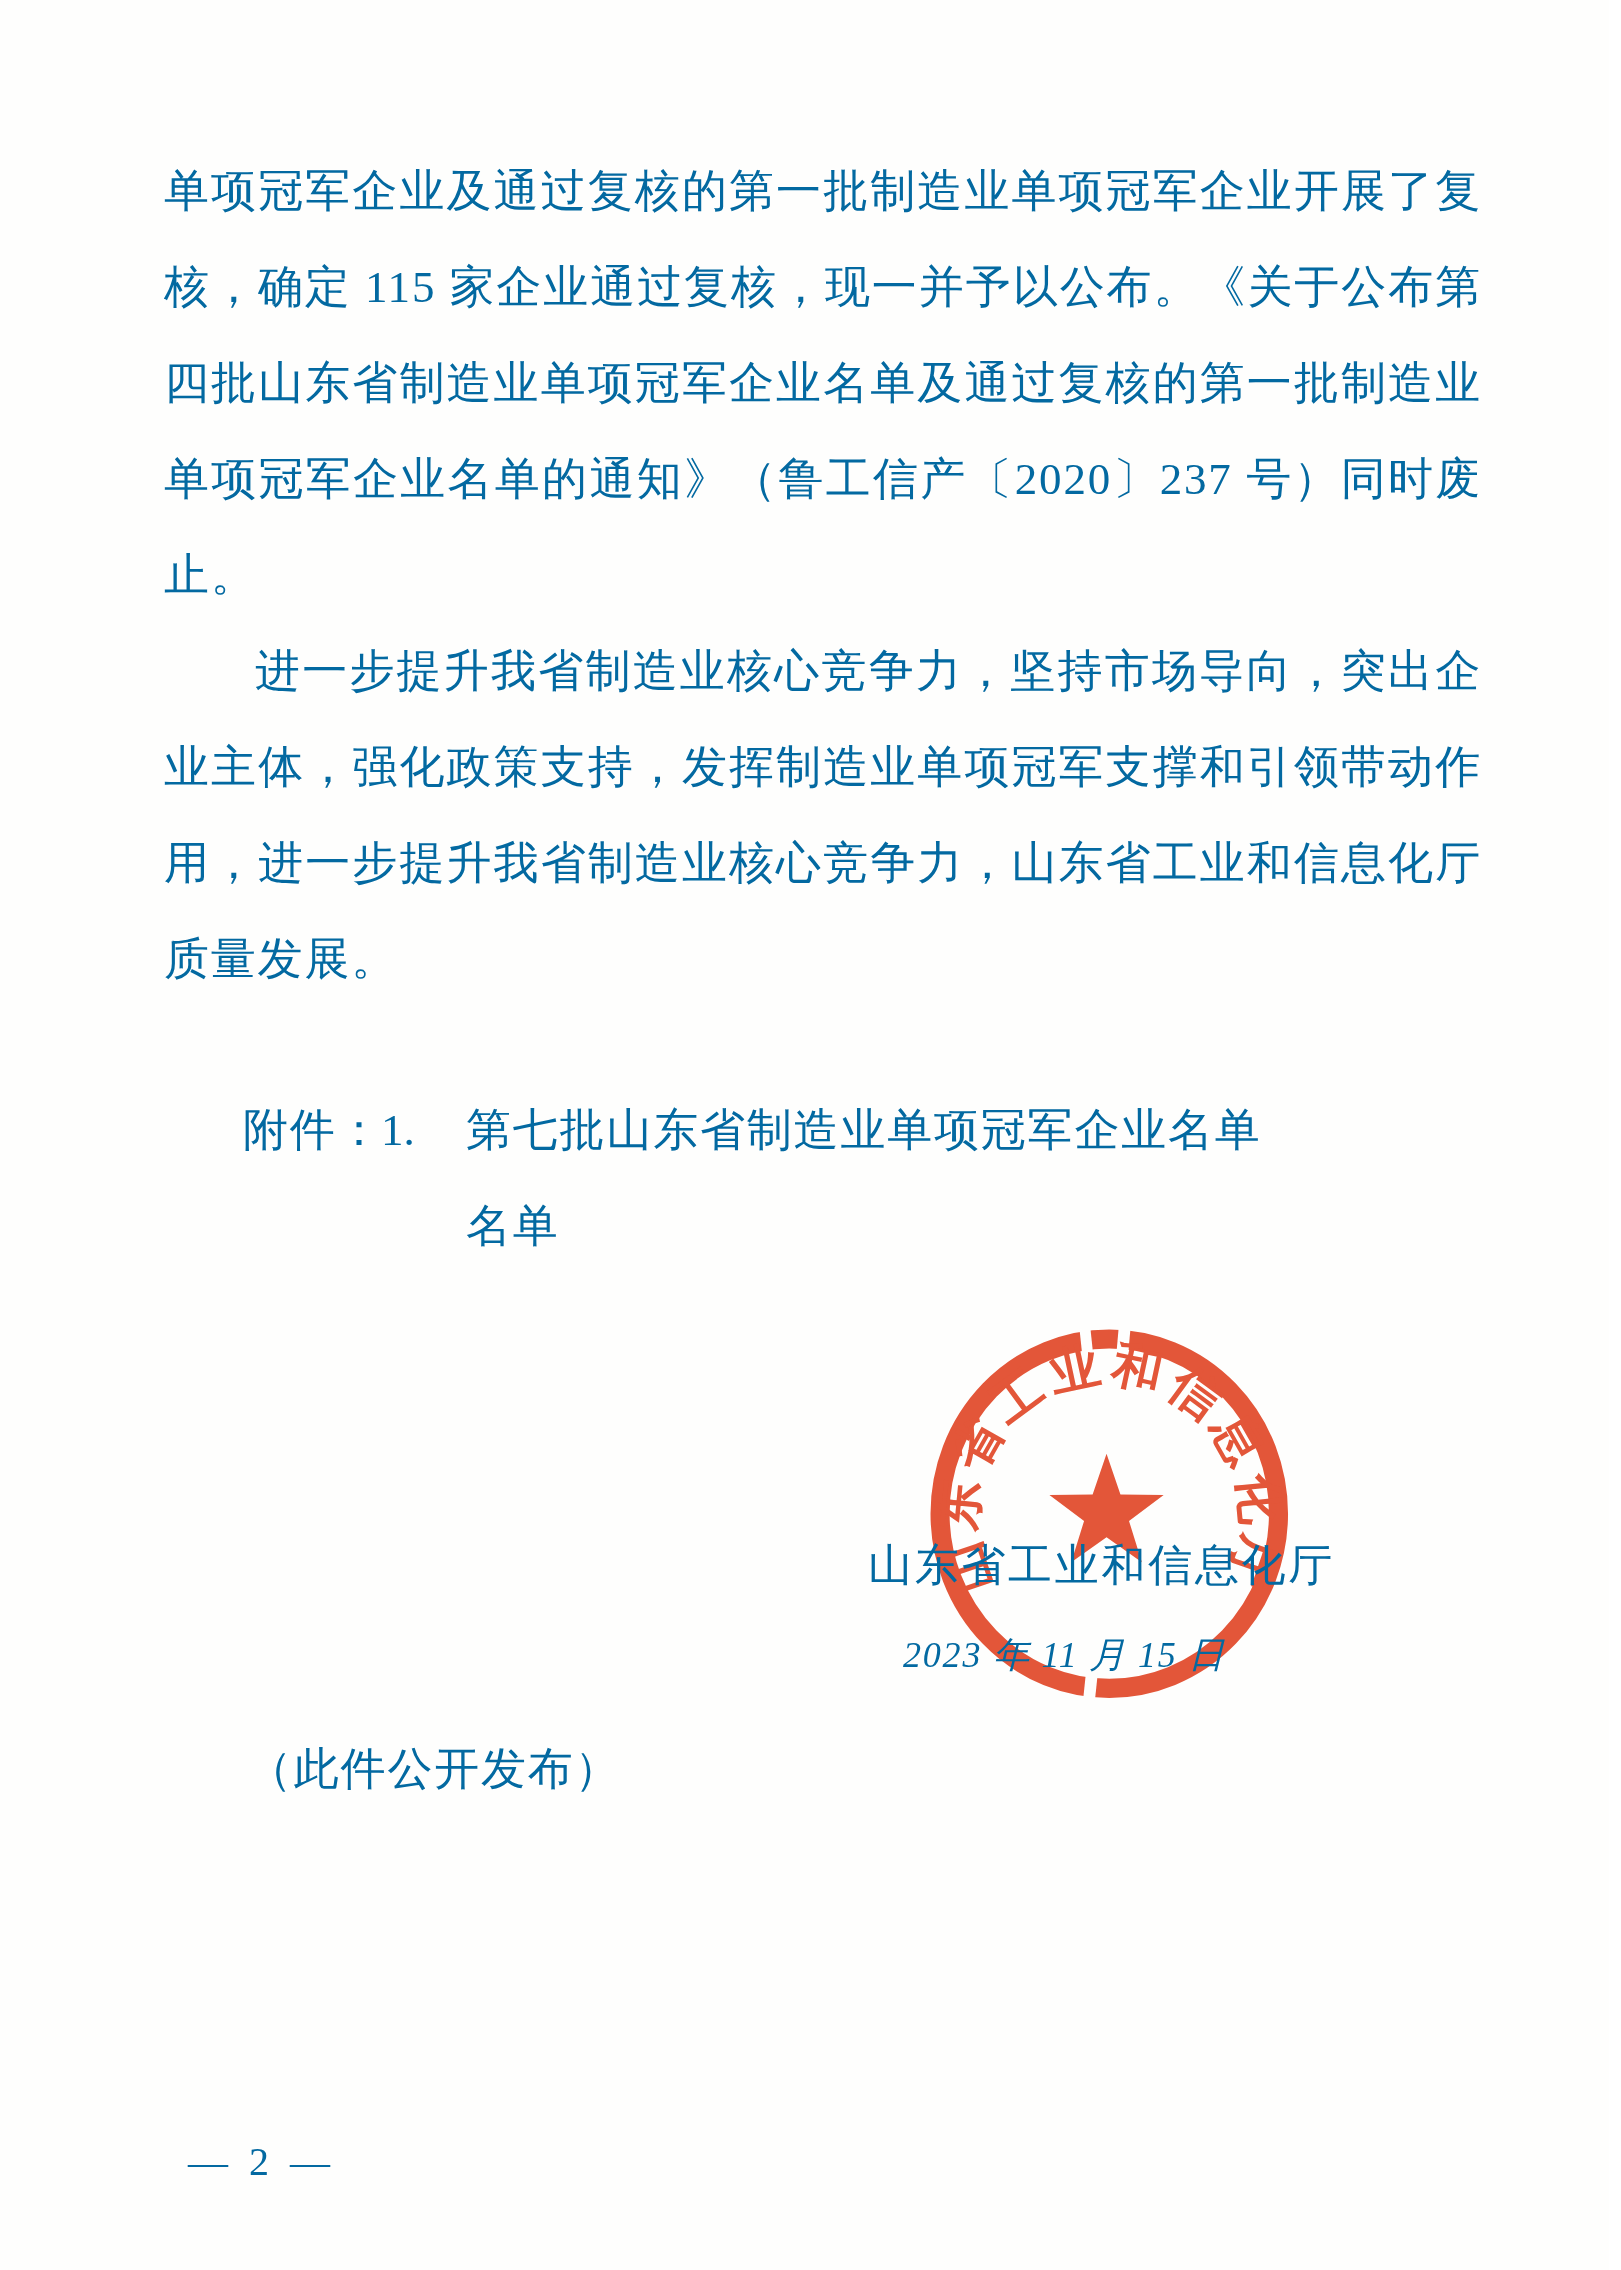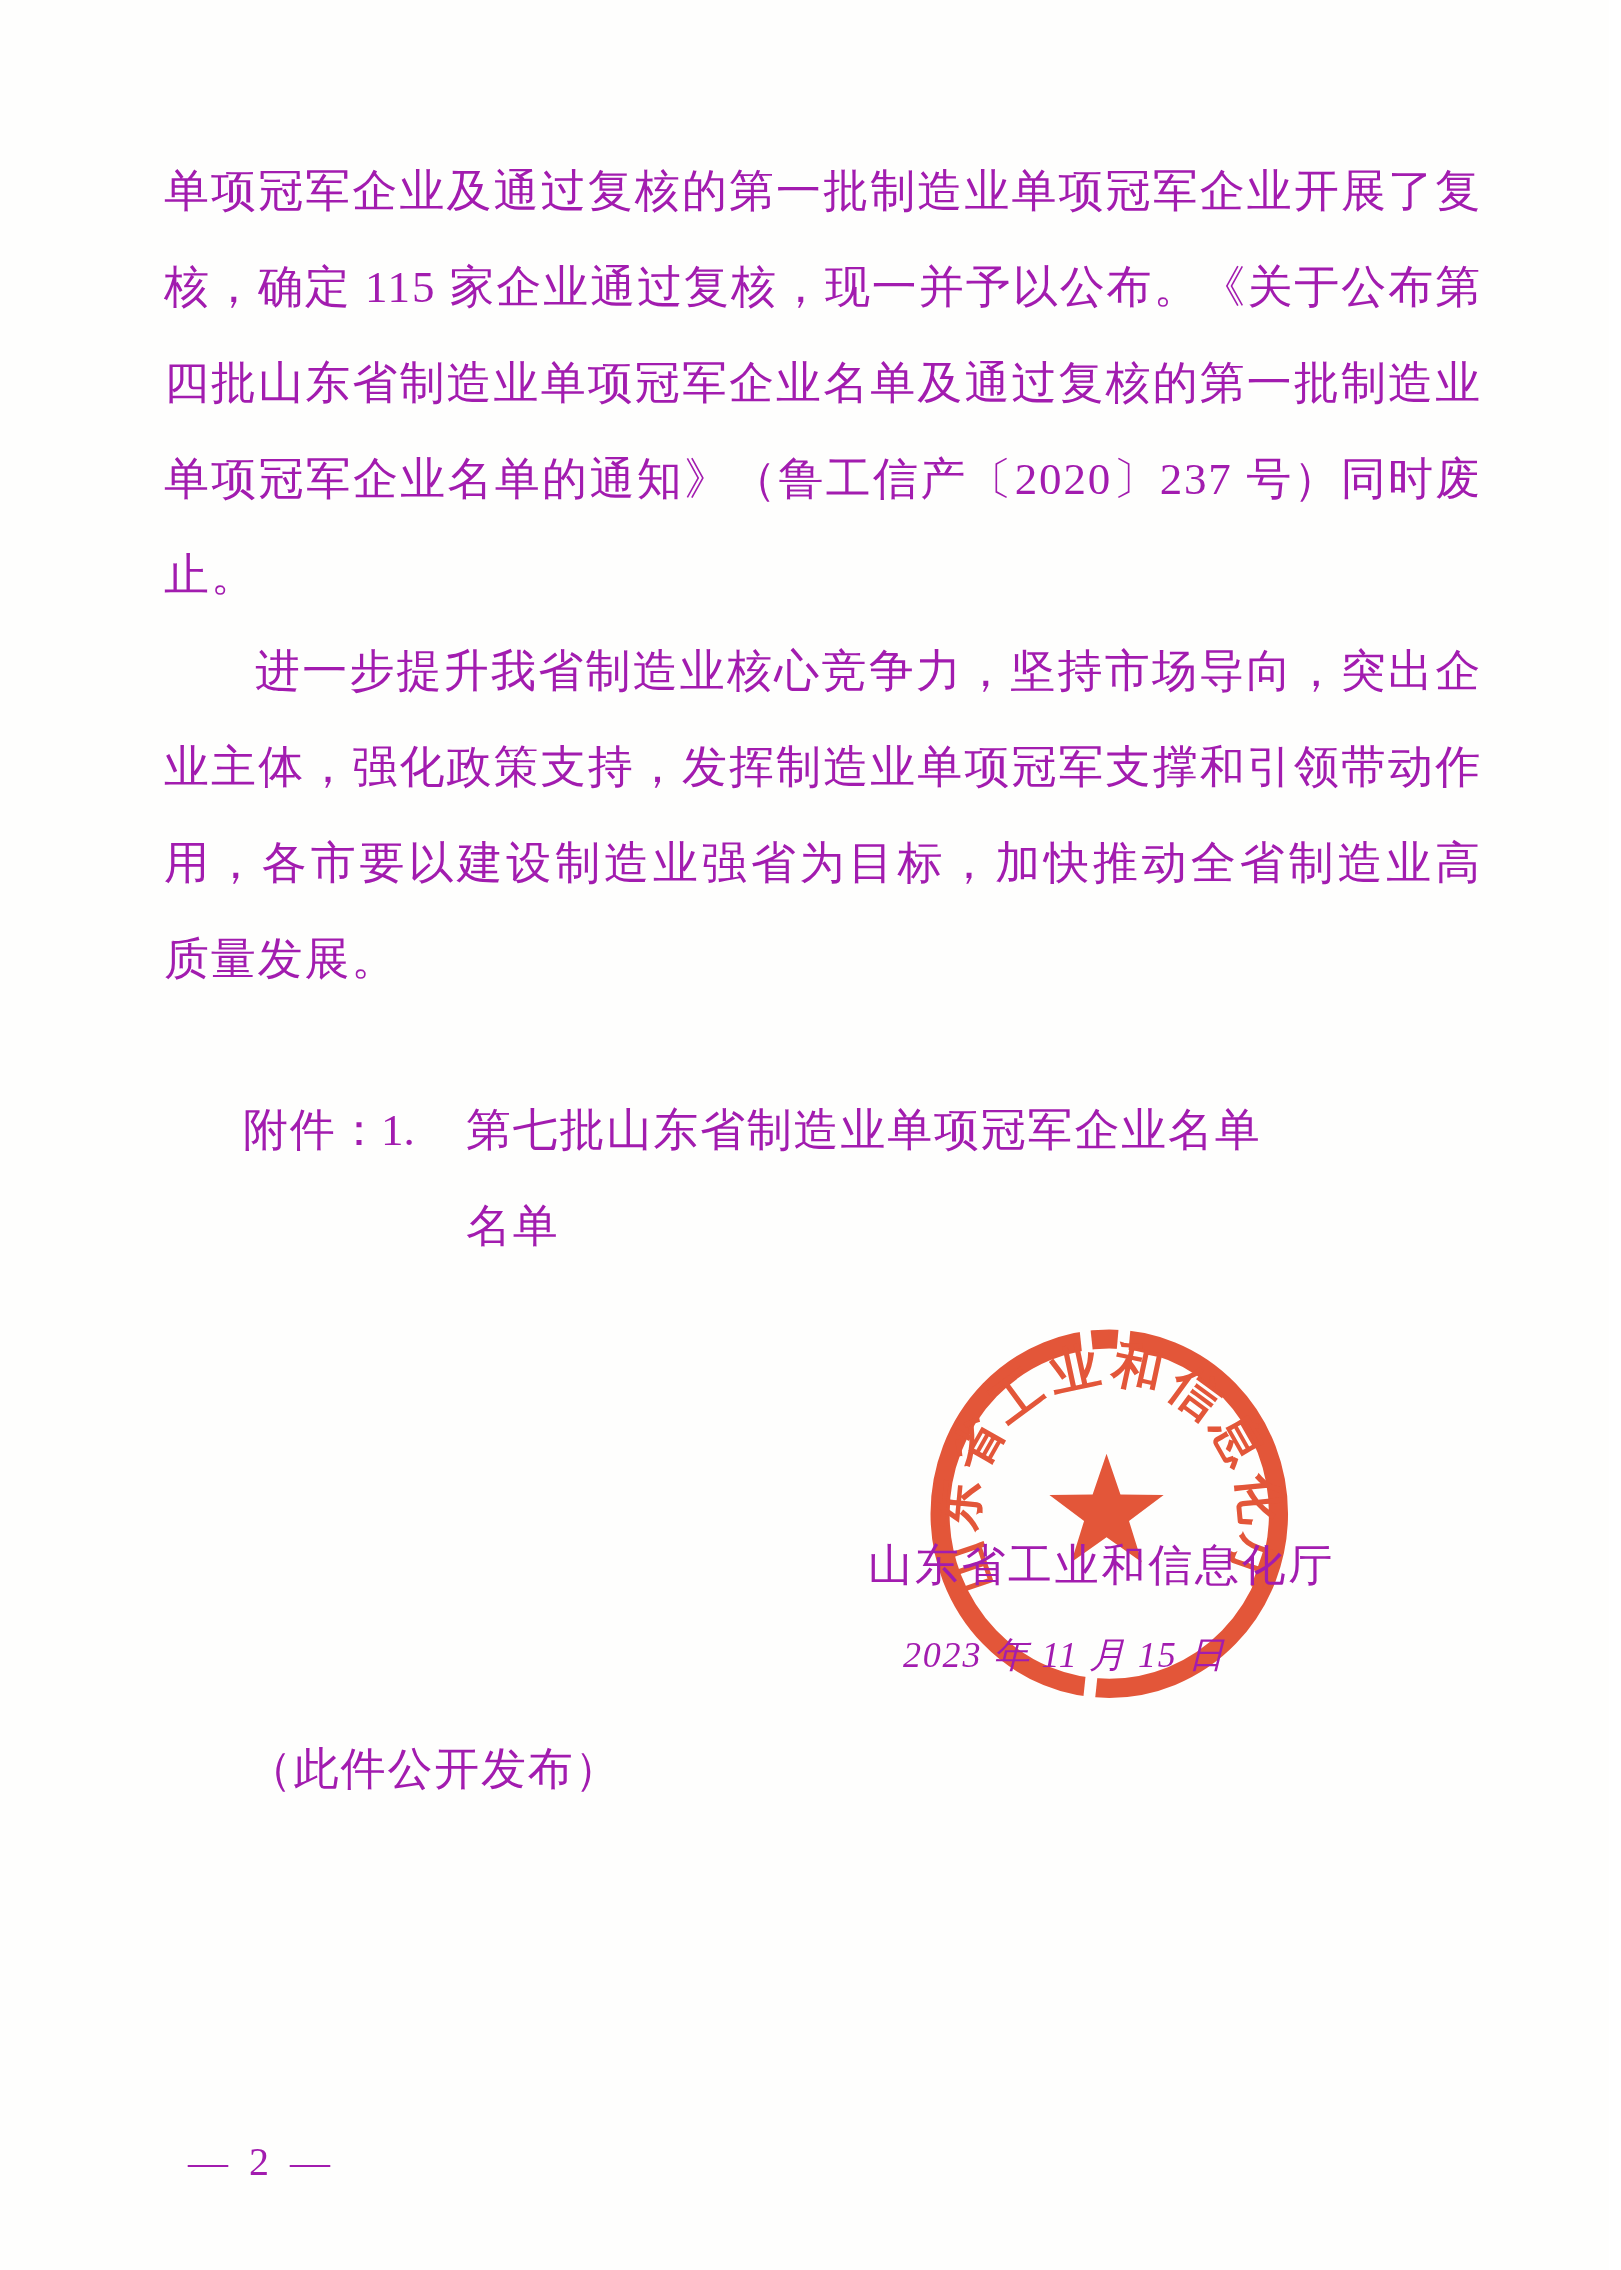--- a/index.html
+++ b/index.html
@@ -7,21 +7,21 @@
     padding: 0;
     background: #ffffff;
   }
   .page {
     position: relative;
     width: 1609px;
     height: 2270px;
     background: #fefefd;
     overflow: hidden;
     font-family: "Liberation Serif", "DejaVu Serif", serif;
-    color: #a21caf;
+    color: #0369a1;
   }
   
   .body-block {
     position: absolute;
     left: 164px;
     top: 143px;
     width: 1318px;
     z-index: 2;
   }
   .bline {
@@ -124,21 +124,21 @@
 <div class="page">
 
   <div class="body-block">
     <div class="bline just">单项冠军企业及通过复核的第一批制造业单项冠军企业开展了复</div>
     <div class="bline just">核，确定 115 家企业通过复核，现一并予以公布。《关于公布第</div>
     <div class="bline just">四批山东省制造业单项冠军企业名单及通过复核的第一批制造业</div>
     <div class="bline just">单项冠军企业名单的通知》（鲁工信产〔2020〕237 号）同时废</div>
     <div class="bline">止。</div>
     <div class="bline just indent2">进一步提升我省制造业核心竞争力，坚持市场导向，突出企</div>
     <div class="bline just">业主体，强化政策支持，发挥制造业单项冠军支撑和引领带动作</div>
-    <div class="bline just">用，各市要以建设制造业强省为目标，加快推动全省制造业高</div>
+    <div class="bline just">用，进一步提升我省制造业核心竞争力，山东省工业和信息化厅</div>
     <div class="bline">质量发展。</div>
   </div>
 
   <div class="att-block">
     <div class="aline">
       <span class="att-label">附件：</span><span class="att-num">1.</span><span>第七批山东省制造业单项冠军企业名单</span>
     </div>
     <div class="aline cont2">名单</div>
   </div>
 

